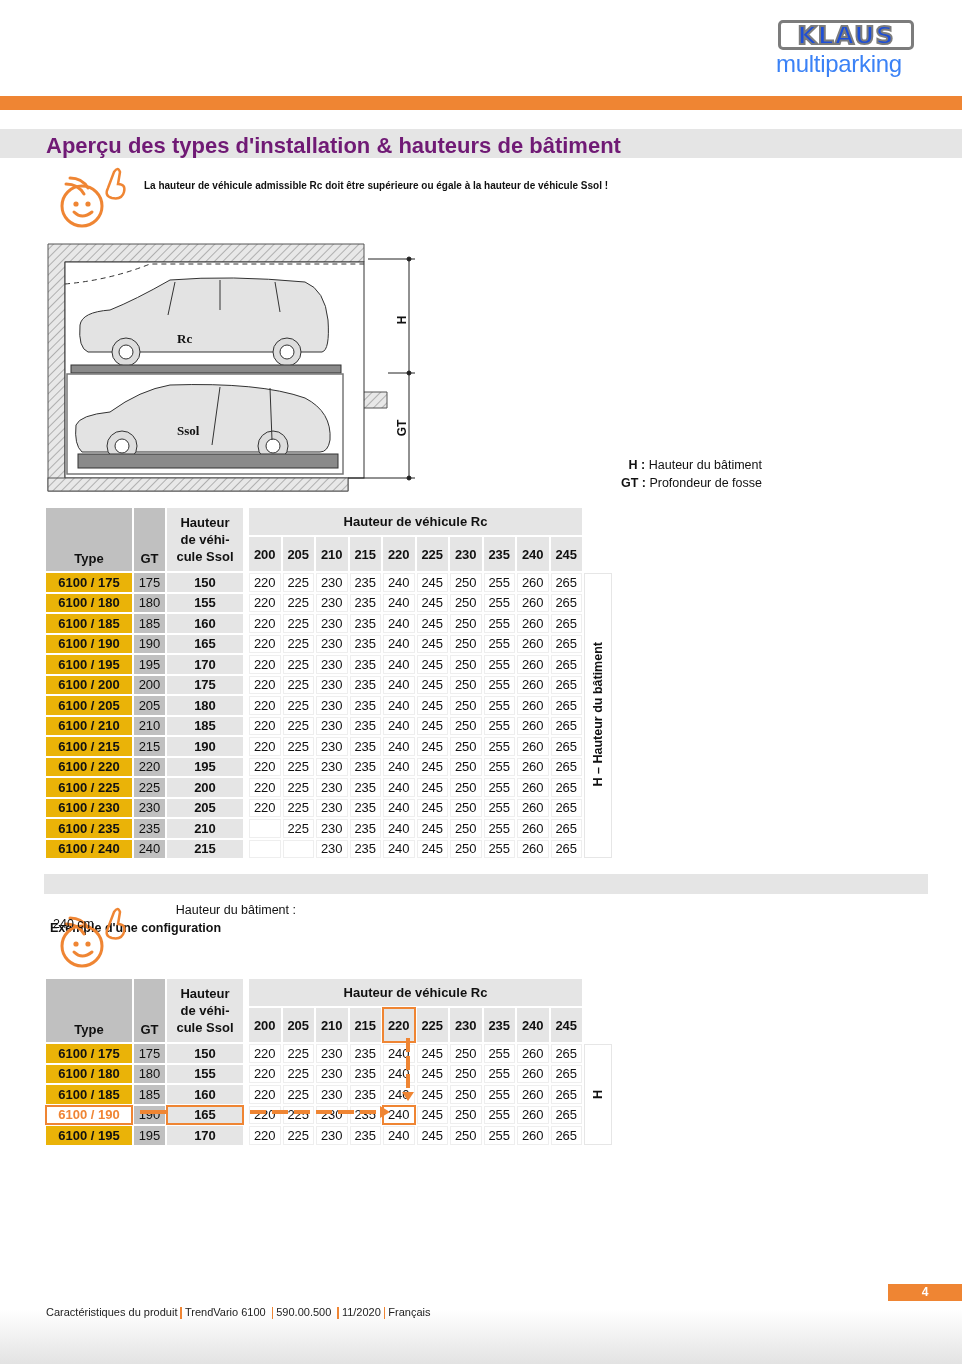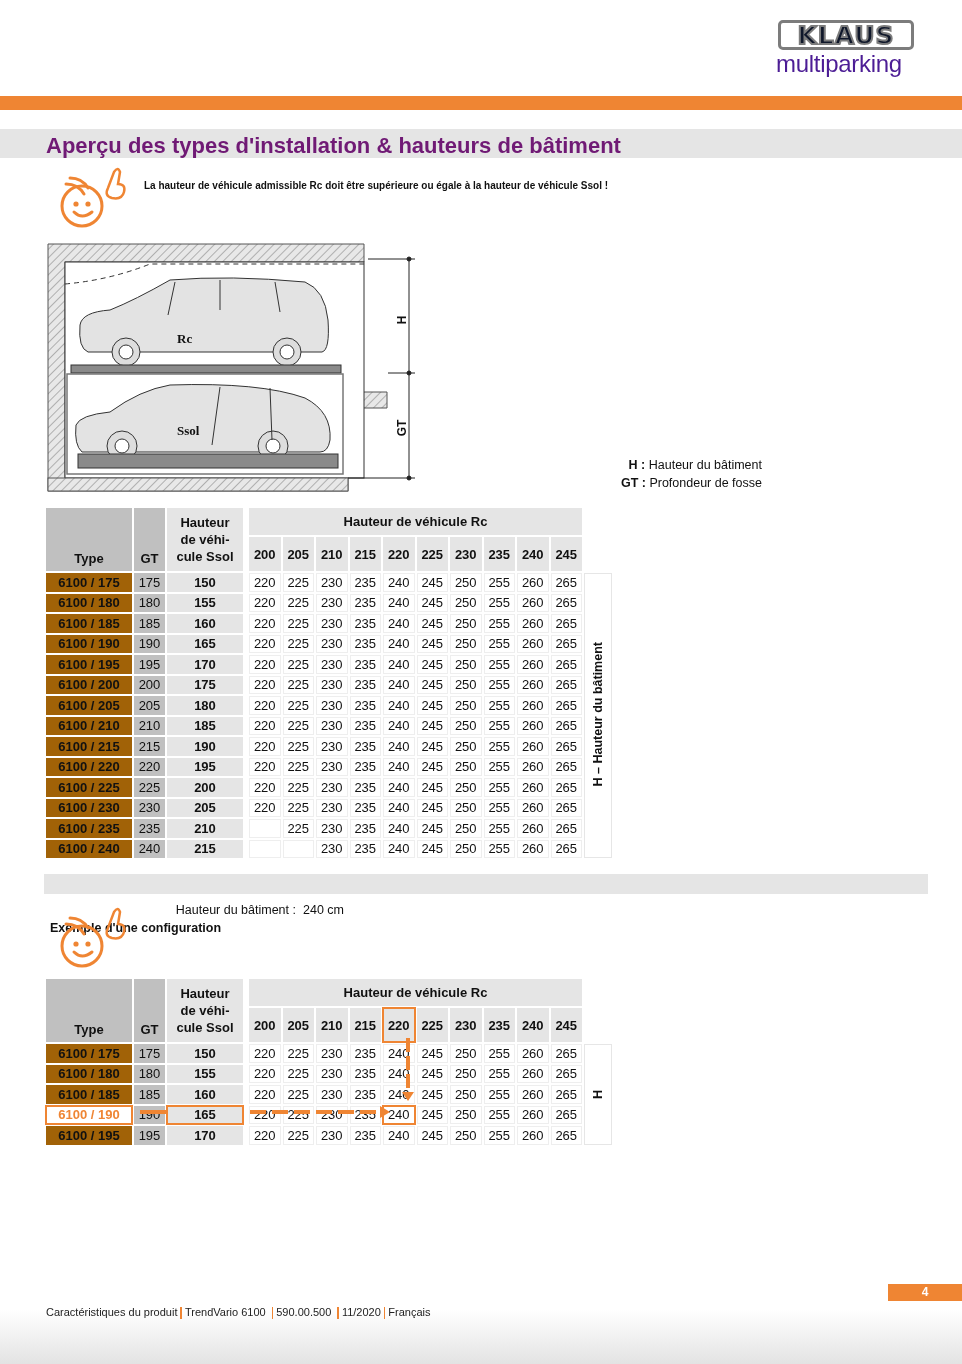--- a/index.html
+++ b/index.html
@@ -1,34 +1,34 @@
 <!DOCTYPE html>
 <html><head>
 <meta charset="utf-8">
 <style>
   html,body{margin:0;padding:0;}
   body{width:962px;height:1364px;position:relative;background:#ffffff;font-family:"Liberation Sans",sans-serif;color:#111;overflow:hidden;}
   .abs{position:absolute;}
   
   .logo-box{left:778px;top:20px;width:136px;height:30px;border:3px solid #7c7c7c;border-radius:5px;box-sizing:border-box;display:flex;align-items:center;justify-content:center;}
-  .logo-klaus{font-family:"DejaVu Sans",sans-serif;font-weight:bold;font-size:25px;letter-spacing:1px;color:#0f172a;-webkit-text-stroke:2px #7c7c7c;line-height:1;text-align:right;}
-  .logo-mp{left:776px;top:52px;font-size:24px;color:#4c1d95;letter-spacing:-0.3px;line-height:1;}
+  .logo-klaus{font-family:"DejaVu Sans",sans-serif;font-weight:bold;font-size:25px;letter-spacing:1px;color:#1d4ed8;-webkit-text-stroke:2px #7c7c7c;line-height:1;text-align:right;}
+  .logo-mp{left:776px;top:52px;font-size:24px;color:#3b82f6;letter-spacing:-0.3px;line-height:1;}
   .orange-bar{left:0;top:96px;width:962px;height:14px;background:#ef8533;}
   .section-bar{left:0;top:129px;width:962px;height:29px;background:#e5e5e5;}
   .section-title{left:46px;top:133px;font-size:22px;font-weight:bold;color:#701a75;}
   .notice{left:144px;top:180px;font-size:10px;font-weight:bold;}
   .smiley{width:80px;height:68px;}
   .legend{font-size:12.5px;color:#111;}
   .legend b{font-weight:bold;}
   
   table.ht{border-collapse:separate;border-spacing:2px;position:absolute;font-size:13px;}
   table.ht td{padding:0;height:18.5px;text-align:center;}
   .th-dark{background:#c0c0c0;font-weight:bold;vertical-align:bottom;}
   .th-light{background:#e5e5e5;font-weight:bold;}
-  .c-type{background:#a16207;font-weight:bold;width:86px;}
+  .c-type{background:#eab308;font-weight:bold;width:86px;}
   .c-gt{background:#c0c0c0;width:31px;}
   .c-ssol{background:#e5e5e5;font-weight:bold;width:76px;}
   .c-gap{width:2px;background:#fff;}
   .c-val{width:31.5px;background:#fff;box-shadow:0 0 0 1px #eeeeee inset;}
   .c-side{background:#fff;border:1px solid #e6e6e6;width:26px;}
   .vert{writing-mode:vertical-rl;transform:rotate(180deg);font-weight:bold;font-size:12.5px;white-space:nowrap;}
   .sub-bar{left:44px;top:874px;width:884px;height:20px;background:#e5e5e5;}
   .sub-title{left:50px;top:877px;font-size:12.5px;font-weight:bold;margin-top:44px;}
   .ex-lbl{text-align:right;width:250px;font-size:12.5px;}
   .ex-val{font-size:12.5px;}
@@ -379,21 +379,21 @@
     <path d="M18 14 Q30 14 36 24"></path>
       <path d="M14 20 Q26 20 32 30"></path>
     <path d="M22 48 Q30 56 40 48"></path>
     <path d="M62 8 Q66 2 68 8 L66 20 Q74 20 72 28 Q70 36 60 34 Q52 32 56 24 Z" stroke-width="2.5"></path>
   </g>
   <circle cx="24" cy="40" r="2.6" fill="#ef8533"></circle>
     <circle cx="36" cy="40" r="2.6" fill="#ef8533"></circle>
 </svg>
 
 <div class="abs" style="left:46px;top:903px;">
-  <div style="display:flex;height:18px;">
+  <div style="display:flex;height:18px;flex-direction:column;">
       <div class="ex-lbl">Hauteur du bâtiment :</div>
       <div class="ex-val" style="margin-left:7px">240 cm</div>
     </div>
 </div>
 
 <table class="ht" id="ex-table" style="left:44px;top:977px;">
   <thead>
     <tr>
       <td rowspan="2" class="th-dark" style="width:86px;height:58px;padding-bottom:5px;">Type</td>
       <td rowspan="2" class="th-dark" style="width:31px;padding-bottom:5px;">GT</td>

